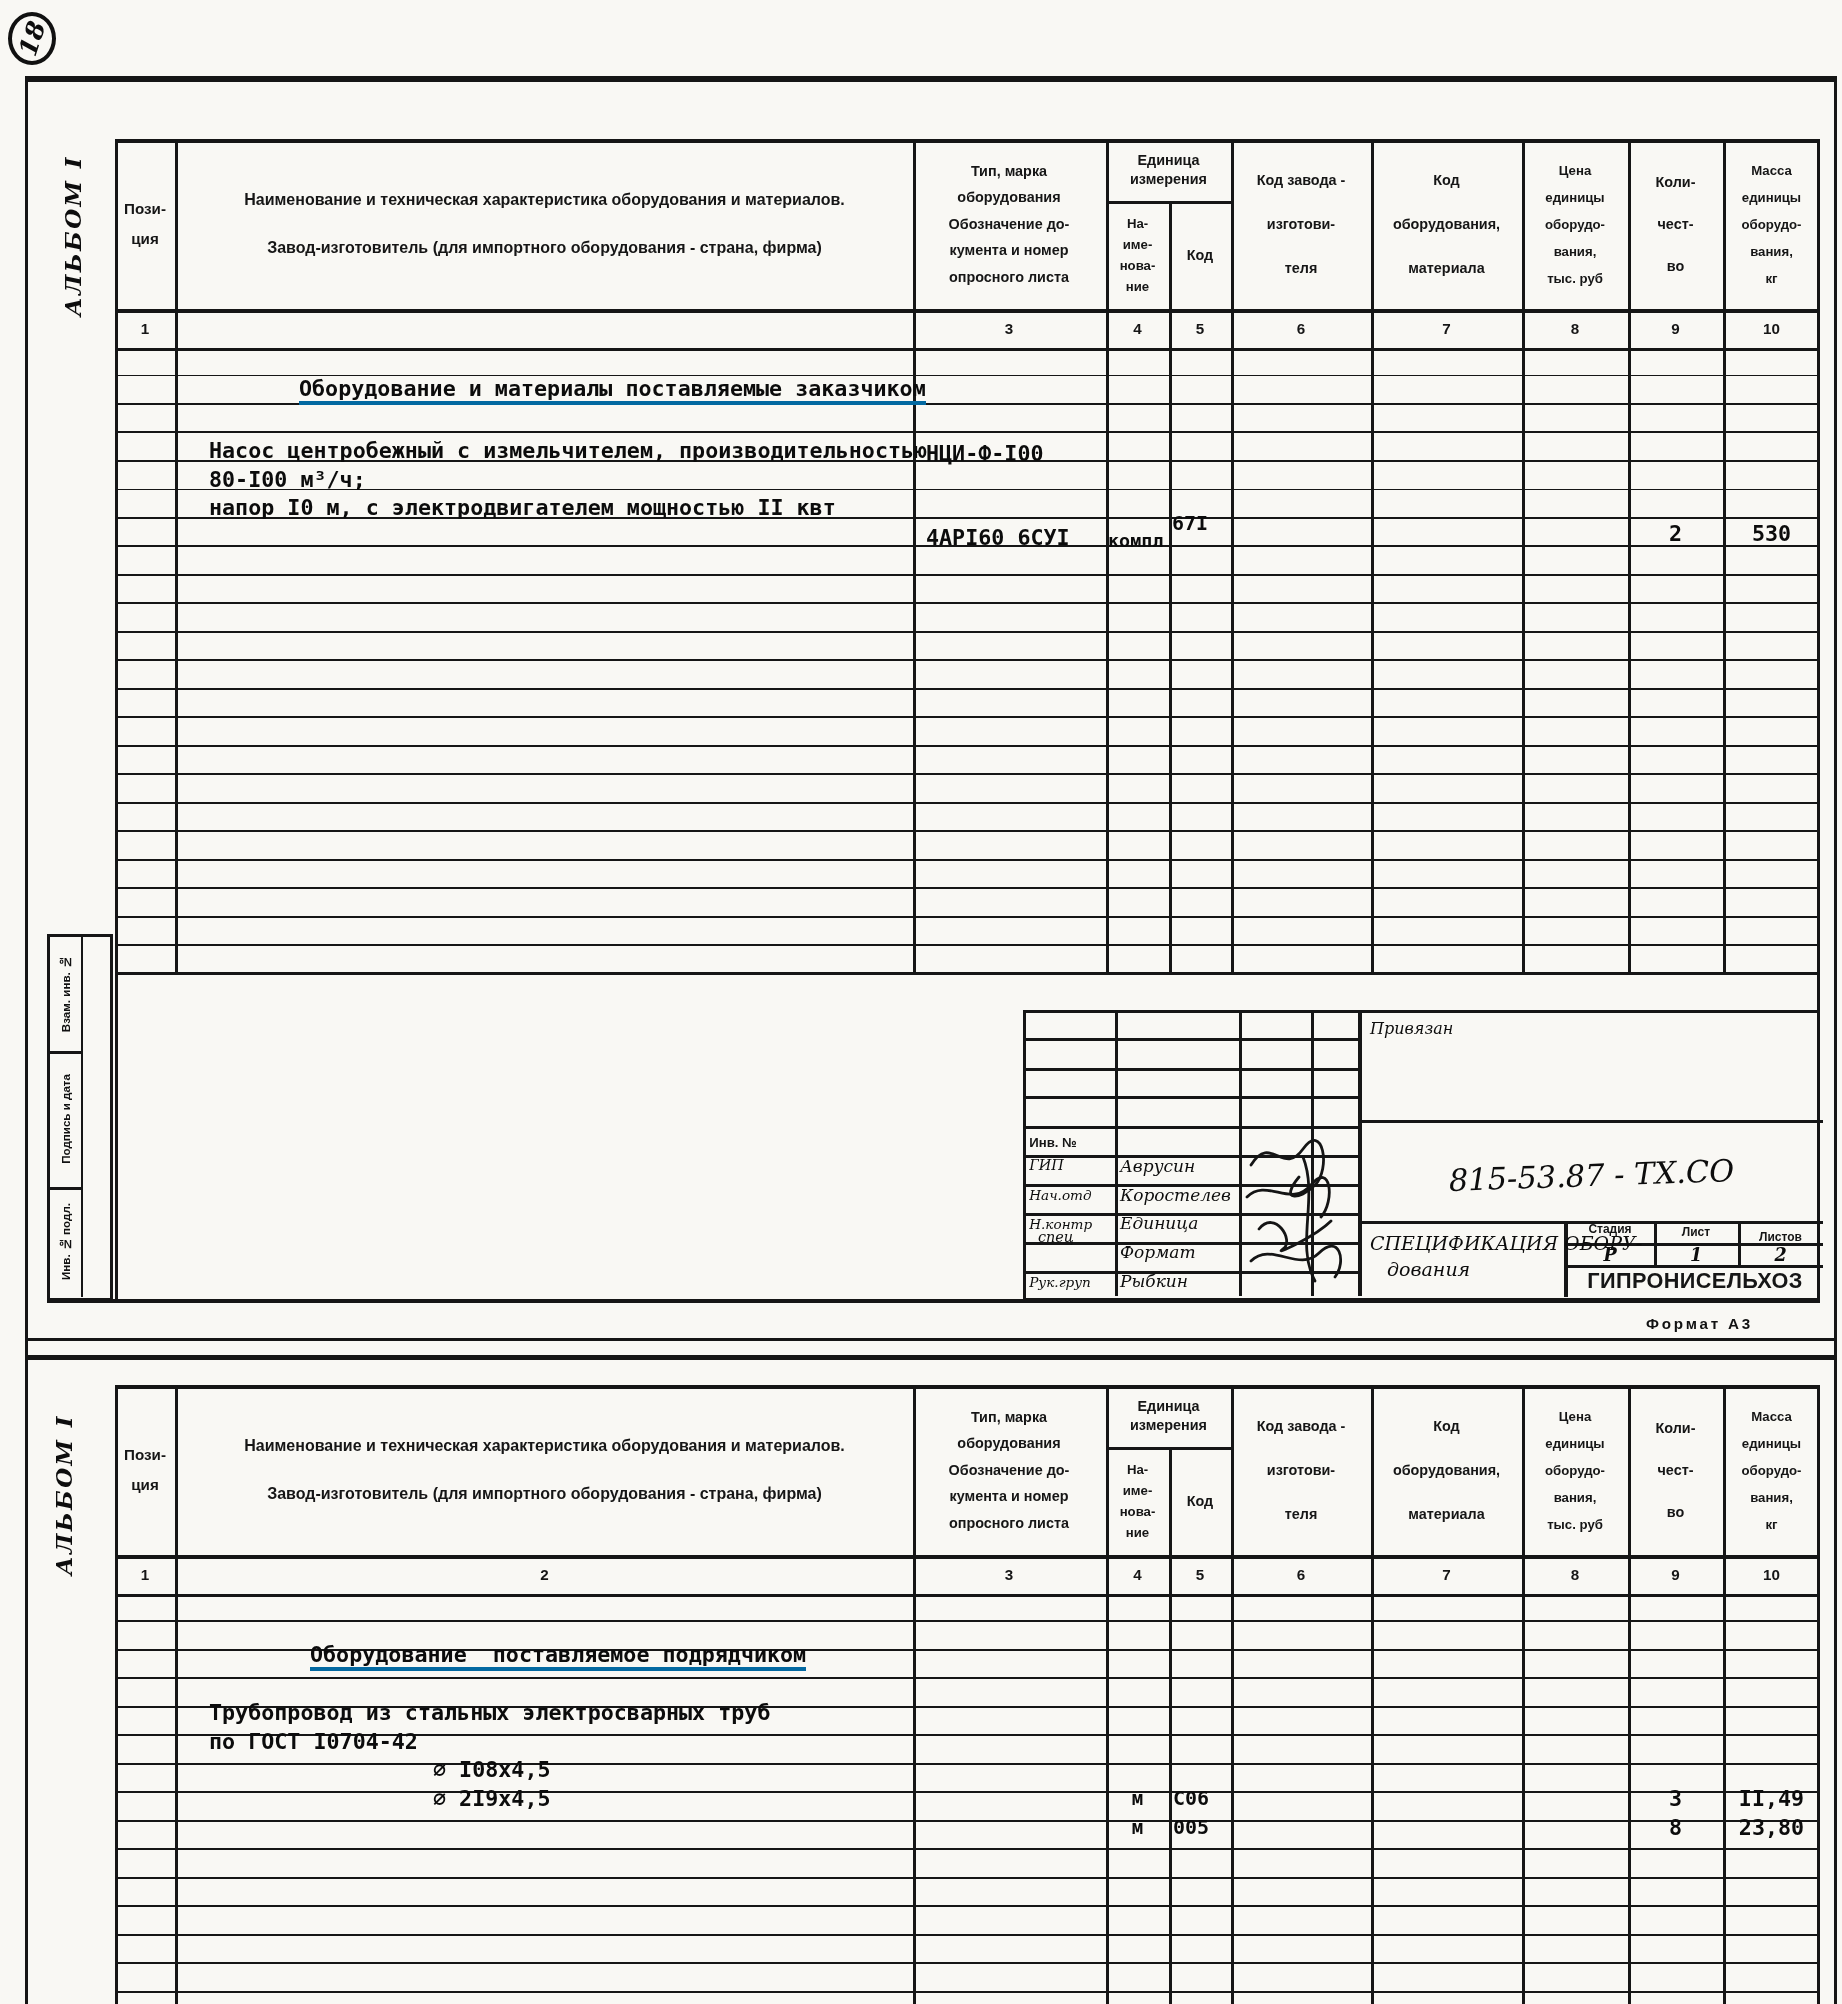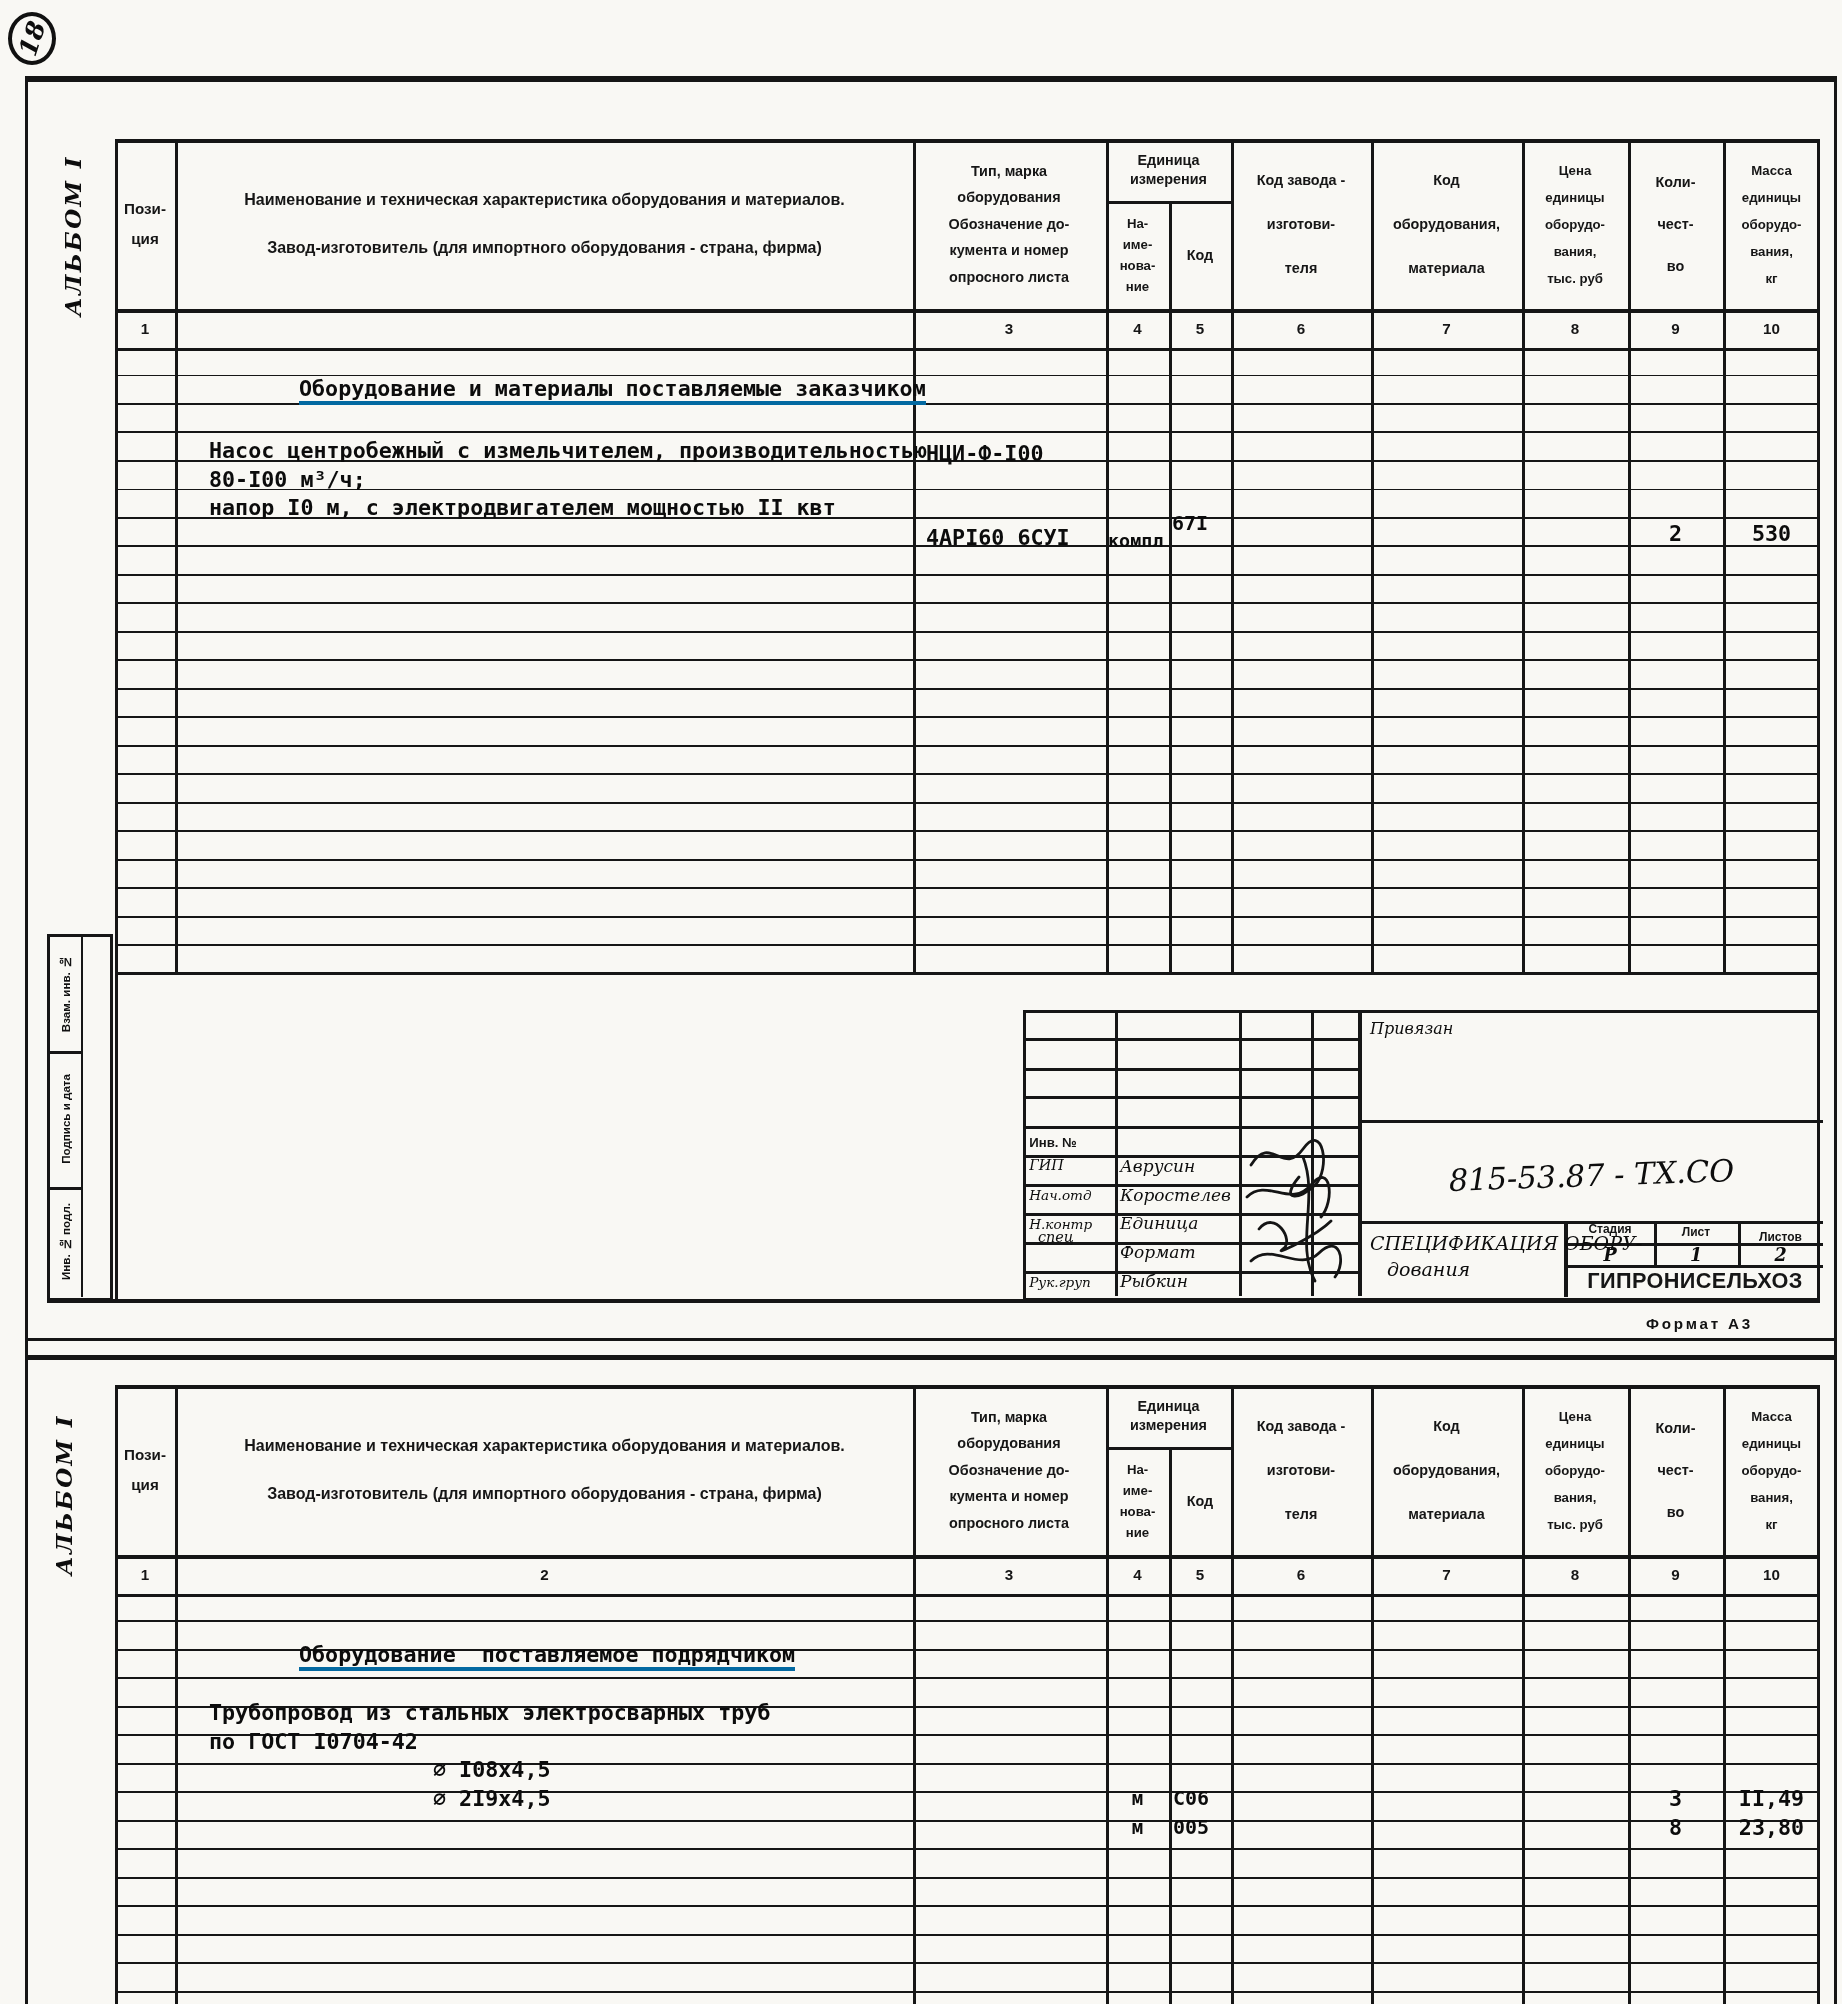--- a/index.html
+++ b/index.html
@@ -268,21 +268,21 @@
   <div class="num" style="left:175px;top:170px;width:739px;height:39px">2</div>
   <div class="num" style="left:913px;top:170px;width:192px;height:39px">3</div>
   <div class="num" style="left:1106px;top:170px;width:63px;height:39px">4</div>
   <div class="num" style="left:1169px;top:170px;width:62px;height:39px">5</div>
   <div class="num" style="left:1231px;top:170px;width:140px;height:39px">6</div>
   <div class="num" style="left:1371px;top:170px;width:151px;height:39px">7</div>
   <div class="num" style="left:1522px;top:170px;width:106px;height:39px">8</div>
   <div class="num" style="left:1628px;top:170px;width:95px;height:39px">9</div>
   <div class="num" style="left:1723px;top:170px;width:97px;height:39px">10</div>
 
-  <div class="typed" style="left:299px;top:257px"><span class="usect">Оборудование  поставляемое подрядчиком</span></div>
+  <div class="typed" style="left:310px;top:257px"><span class="usect">Оборудование  поставляемое подрядчиком</span></div>
   <div class="typed" style="left:209px;top:315px">Трубопровод из стальных электросварных труб</div>
   <div class="typed" style="left:209px;top:344px">по ГОСТ I0704-42</div>
   <div class="typed" style="left:433px;top:372px">∅ I08х4,5</div>
   <div class="typed" style="left:433px;top:401px">∅ 2I9х4,5</div>
   <div class="tcell" style="left:1106px;top:399px;width:63px;height:28.5px;font-size:19px">м</div>
   <div class="typed" style="left:1173px;top:401px;font-size:20px">С06</div>
   <div class="tcell" style="left:1628px;top:399px;width:95px;height:28.5px">3</div>
   <div class="tcell" style="left:1723px;top:399px;width:97px;height:28.5px">II,49</div>
   <div class="tcell" style="left:1106px;top:428px;width:63px;height:28.5px;font-size:19px">м</div>
   <div class="typed" style="left:1173px;top:430px;font-size:20px">005</div>

